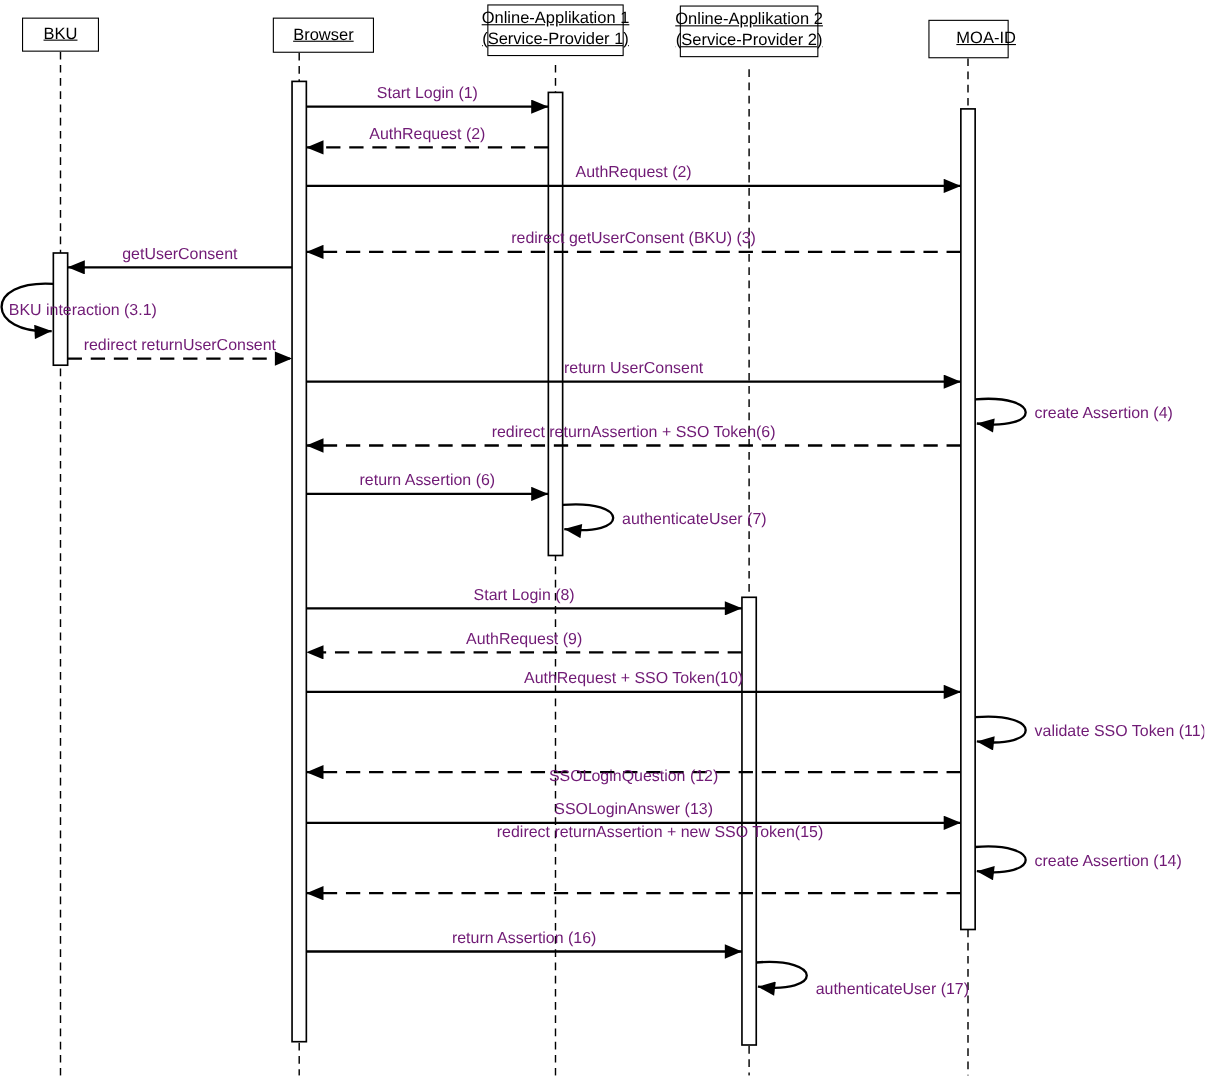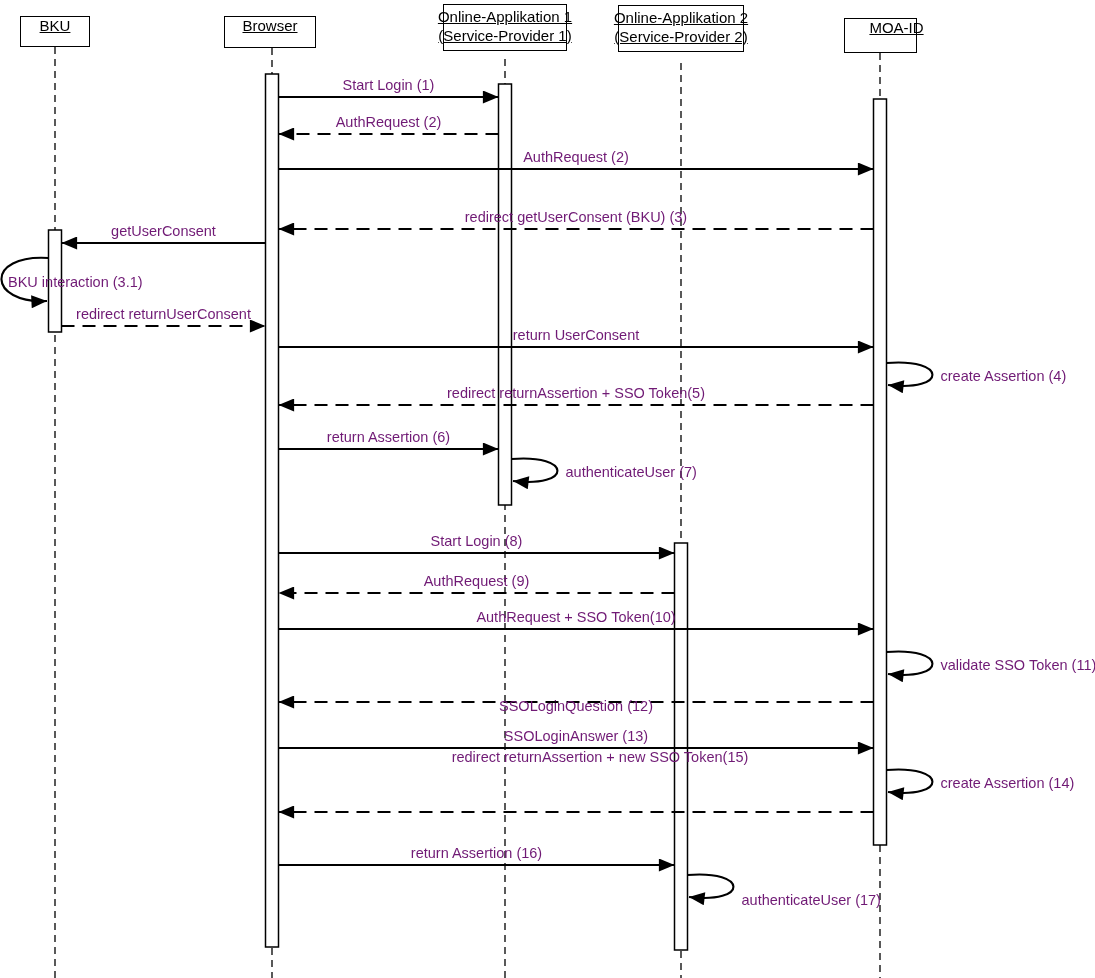--- a/index.html
+++ b/index.html
@@ -13,20 +13,21 @@
   }
   #seq-svg { position: absolute; left: 0; top: 0; }
   .actor-box {
     position: absolute;
     box-sizing: border-box;
     background: #ffffff;
     border: 1.6px solid #000000;
     display: flex;
     flex-direction: column;
     align-items: center;
+    justify-content: center;
     text-align: center;
   }
   .actor-box.twoline { justify-content: flex-start; padding-top: 3px; }
   .actor-line {
     font-size: 15px;
     line-height: 18.5px;
     color: #000000;
     text-decoration: underline;
     white-space: nowrap;
   }
@@ -87,42 +88,42 @@
         <path d="M 511.5,459 C 572.5,454 572.5,488 513,481" fill="none" stroke="#000000" stroke-width="2.1" marker-end="url(#arrowhead)"></path>
         <path d="M 886.5,652 C 947.5,647 947.5,681 888,674" fill="none" stroke="#000000" stroke-width="2.1" marker-end="url(#arrowhead)"></path>
         <path d="M 886.5,770 C 947.5,765 947.5,799 888,792" fill="none" stroke="#000000" stroke-width="2.1" marker-end="url(#arrowhead)"></path>
         <path d="M 687.5,875 C 748.5,870 748.5,904 689,897" fill="none" stroke="#000000" stroke-width="2.1" marker-end="url(#arrowhead)"></path>
       </g>
   </svg>
   <div id="label-layer">
       <div class="actor-box" style="left: 20px; top: 16px; width: 70px; height: 31px;">
         <div class="actor-line">BKU</div>
       </div>
-      <div class="actor-box" style="left: 224px; top: 16px; width: 92px; height: 32px;">
+      <div class="actor-box" style="left: 248px; top: 16px; width: 92px; height: 32px;">
         <div class="actor-line">Browser</div>
       </div>
       <div class="actor-box twoline" style="left: 443px; top: 4px; width: 124px; height: 47px;">
         <div class="actor-line">Online-Applikation 1</div>
         <div class="actor-line">(Service-Provider 1)</div>
       </div>
       <div class="actor-box twoline" style="left: 618px; top: 5px; width: 126px; height: 47px;">
         <div class="actor-line">Online-Applikation 2</div>
         <div class="actor-line">(Service-Provider 2)</div>
       </div>
       <div class="actor-box" style="left: 844px; top: 18px; width: 73px; height: 35px; padding-left: 32px;">
         <div class="actor-line">MOA-ID</div>
       </div>
       <div class="msg-label" style="left: 388.5px; top: 76px;">Start Login (1)</div>
       <div class="msg-label" style="left: 388.5px; top: 113px;">AuthRequest (2)</div>
       <div class="msg-label" style="left: 576px; top: 148px;">AuthRequest (2)</div>
       <div class="msg-label" style="left: 576px; top: 208px;">redirect getUserConsent (BKU) (3)</div>
       <div class="msg-label" style="left: 163.5px; top: 222px;">getUserConsent</div>
       <div class="msg-label" style="left: 163.5px; top: 305px;">redirect returnUserConsent</div>
       <div class="msg-label" style="left: 576px; top: 326px;">return UserConsent</div>
-      <div class="msg-label" style="left: 576px; top: 384px;">redirect returnAssertion + SSO Token(5)</div>
+      <div class="msg-label" style="left: 576px; top: 384px;">redirect returnAssertion + SSO Token(6)</div>
       <div class="msg-label" style="left: 388.5px; top: 428px;">return Assertion (6)</div>
       <div class="msg-label" style="left: 476.5px; top: 532px;">Start Login (8)</div>
       <div class="msg-label" style="left: 476.5px; top: 572px;">AuthRequest (9)</div>
       <div class="msg-label" style="left: 576px; top: 608px;">AuthRequest + SSO Token(10)</div>
       <div class="msg-label" style="left: 576px; top: 681px; margin-top: 16px;">SSOLoginQuestion (12)</div>
       <div class="msg-label" style="left: 576px; top: 727px;">SSOLoginAnswer (13)</div>
       <div class="msg-label" style="left: 576px; top: 748px; margin-left: 24px;">redirect returnAssertion + new SSO Token(15)</div>
       <div class="msg-label" style="left: 476.5px; top: 844px;">return Assertion (16)</div>
       <div class="msg-label anchor-left" style="left: 8px; top: 273px;">BKU interaction (3.1)</div>
       <div class="msg-label anchor-left" style="left: 940.5px; top: 367px;">create Assertion (4)</div>

